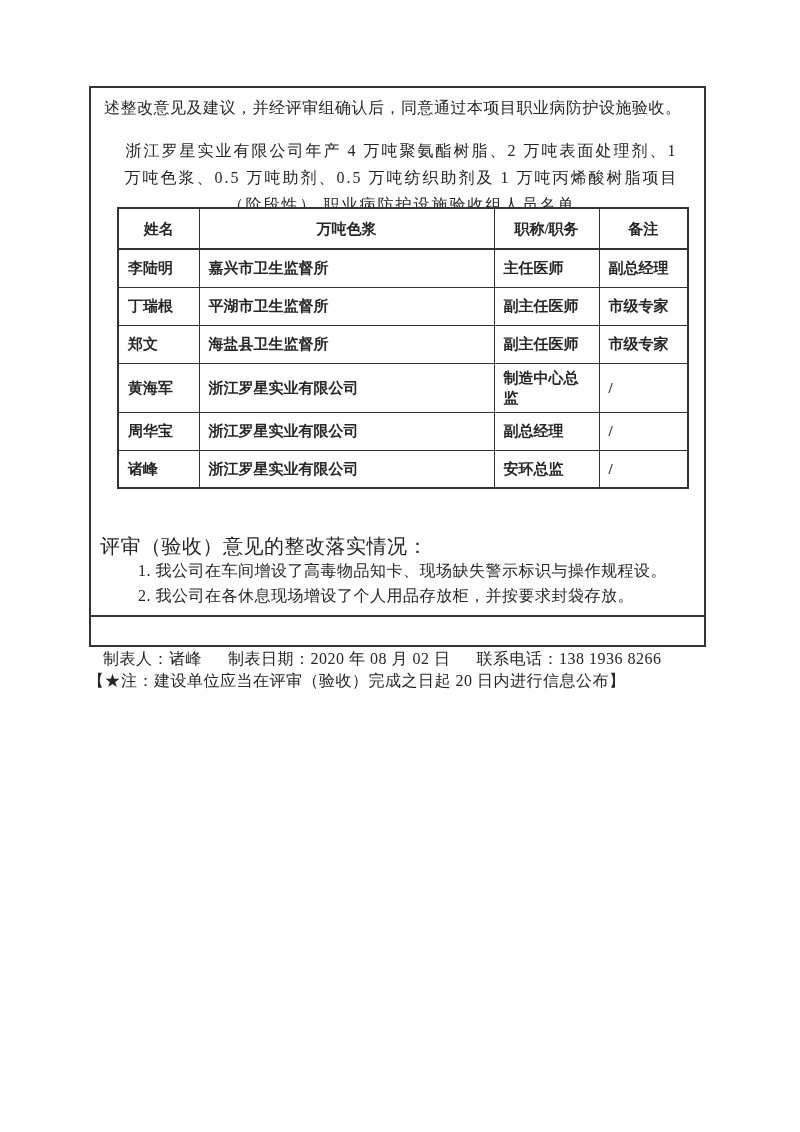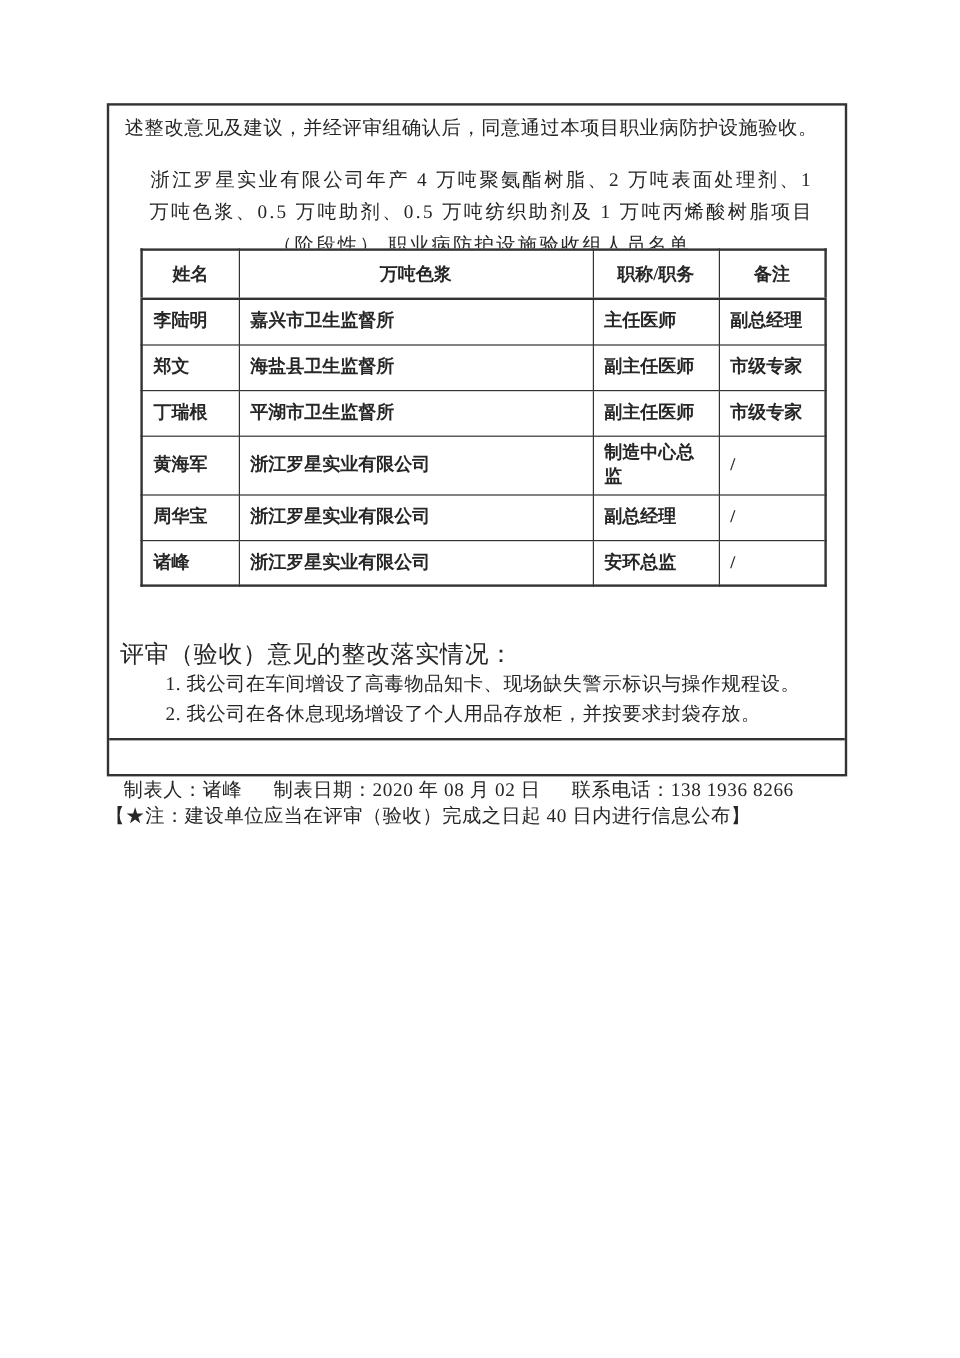--- a/index.html
+++ b/index.html
@@ -160,28 +160,28 @@
           </tr>
         </thead>
         <tbody>
           <tr>
             <td>李陆明</td>
             <td>嘉兴市卫生监督所</td>
             <td>主任医师</td>
             <td>副总经理</td>
           </tr>
           <tr>
+            <td>丁瑞根</td>
+            <td>平湖市卫生监督所</td>
+            <td>副主任医师</td>
+            <td>市级专家</td>
+          </tr>
+          <tr>
             <td>郑文</td>
             <td>海盐县卫生监督所</td>
-            <td>副主任医师</td>
-            <td>市级专家</td>
-          </tr>
-          <tr>
-            <td>丁瑞根</td>
-            <td>平湖市卫生监督所</td>
             <td>副主任医师</td>
             <td>市级专家</td>
           </tr>
           <tr class="row-tall">
             <td>黄海军</td>
             <td>浙江罗星实业有限公司</td>
             <td>制造中心总监</td>
             <td>/</td>
           </tr>
           <tr>
@@ -207,15 +207,15 @@
     </div>
 
   </div>
 
   <div class="footer-line">
     <span><span>制表人：</span><span>诸峰</span></span>
     <span><span>制表日期：</span><span>2020 年 08 月 02 日</span></span>
     <span><span>联系电话：</span><span>138 1936 8266</span></span>
   </div>
 
-  <p class="footer-note">【★注：建设单位应当在评审（验收）完成之日起 40 日内进行信息公布】</p>
+  <p class="footer-note">【★注：建设单位应当在评审（验收）完成之日起 20 日内进行信息公布】</p>
 
 </div>
 
 </body></html>

